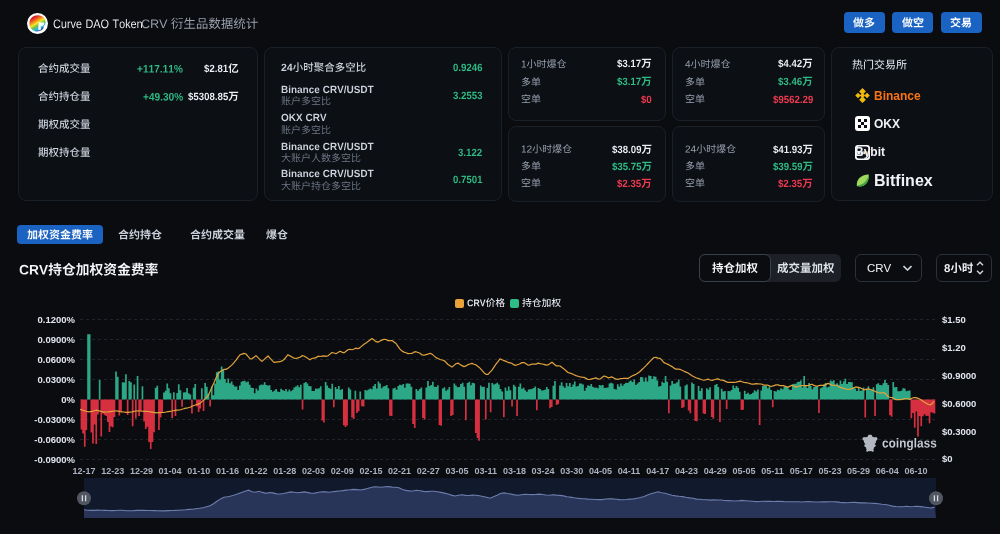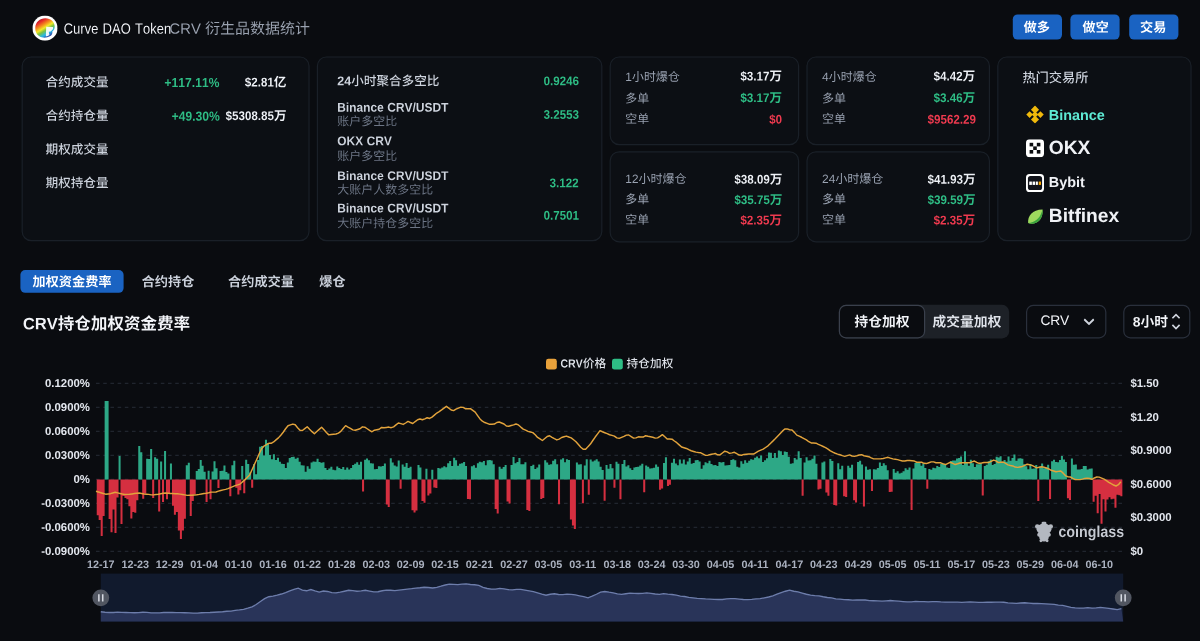--- a/index.html
+++ b/index.html
@@ -186,39 +186,39 @@
 <svg style="position:absolute;left:852.0px;top:56.9px;overflow:visible" width="57.0" height="15.1" viewBox="0 -11.55 57.00 15.07">
     <path d="M 3.7 -1.21 C 3.83 -0.54 3.9 0.33 3.92 0.86 L 4.94 0.72 C 4.93 0.2 4.81 -0.66 4.66 -1.32 Z  M 5.95 -1.23 C 6.23 -0.57 6.49 0.3 6.58 0.84 L 7.61 0.63 C 7.51 0.09 7.22 -0.76 6.93 -1.41 Z  M 8.22 -1.28 C 8.73 -0.57 9.35 0.37 9.6 0.97 L 10.58 0.53 C 10.3 -0.08 9.67 -1 9.13 -1.66 Z  M 1.83 -1.58 C 1.46 -0.82 0.9 0.03 0.43 0.55 L 1.41 0.96 C 1.89 0.37 2.45 -0.54 2.82 -1.32 Z  M 2.24 -9.27 V -7.78 H 0.68 V -6.82 H 2.24 V -5.33 C 1.56 -5.16 0.95 -5.02 0.45 -4.91 L 0.68 -3.9 L 2.24 -4.32 V -2.95 C 2.24 -2.81 2.2 -2.77 2.06 -2.76 C 1.91 -2.76 1.45 -2.76 0.98 -2.78 C 1.1 -2.51 1.23 -2.11 1.27 -1.85 C 1.99 -1.85 2.48 -1.87 2.79 -2.02 C 3.11 -2.18 3.21 -2.43 3.21 -2.94 V -4.59 L 4.54 -4.95 L 4.42 -5.89 L 3.21 -5.58 V -6.82 H 4.43 V -7.78 H 3.21 V -9.27 Z  M 6.11 -9.31 6.08 -7.72 H 4.67 V -6.84 H 6.05 C 6.02 -6.22 5.95 -5.67 5.85 -5.16 L 5.05 -5.62 L 4.55 -4.9 C 4.87 -4.71 5.23 -4.5 5.58 -4.27 C 5.27 -3.53 4.79 -2.96 4 -2.52 C 4.24 -2.34 4.53 -1.99 4.65 -1.76 C 5.51 -2.26 6.06 -2.9 6.42 -3.72 C 6.9 -3.39 7.33 -3.08 7.61 -2.83 L 8.14 -3.66 C 7.8 -3.94 7.28 -4.28 6.72 -4.63 C 6.89 -5.28 6.97 -6.01 7.03 -6.84 H 8.3 C 8.27 -3.72 8.26 -1.82 9.61 -1.82 C 10.33 -1.82 10.63 -2.19 10.72 -3.49 C 10.49 -3.56 10.14 -3.73 9.93 -3.89 C 9.9 -3.04 9.82 -2.73 9.65 -2.73 C 9.16 -2.73 9.18 -4.44 9.29 -7.72 H 7.06 L 7.1 -9.31 Z  M 12.32 -8.8 C 12.88 -8.16 13.56 -7.26 13.87 -6.7 L 14.73 -7.3 C 14.4 -7.85 13.68 -8.71 13.12 -9.33 Z  M 11.96 -6.97 V 0.91 H 13.01 V -6.97 Z  M 14.97 -8.9 V -7.9 H 20.03 V -0.35 C 20.03 -0.13 19.96 -0.07 19.75 -0.07 C 19.52 -0.04 18.74 -0.04 18.01 -0.08 C 18.16 0.19 18.33 0.64 18.37 0.91 C 19.41 0.92 20.1 0.9 20.53 0.74 C 20.94 0.57 21.09 0.28 21.09 -0.35 V -8.9 Z  M 25.4 -6.57 C 24.75 -5.75 23.66 -4.91 22.68 -4.38 C 22.91 -4.21 23.31 -3.82 23.51 -3.61 C 24.48 -4.22 25.65 -5.23 26.41 -6.17 Z  M 28.69 -6.01 C 29.69 -5.3 30.92 -4.26 31.47 -3.56 L 32.35 -4.25 C 31.75 -4.94 30.49 -5.94 29.51 -6.6 Z  M 25.97 -4.63 25.04 -4.33 C 25.48 -3.3 26.05 -2.41 26.75 -1.67 C 25.63 -0.87 24.2 -0.34 22.51 0 C 22.7 0.23 23.02 0.69 23.13 0.94 C 24.85 0.52 26.32 -0.09 27.52 -0.99 C 28.67 -0.09 30.11 0.53 31.9 0.86 C 32.03 0.57 32.32 0.14 32.54 -0.08 C 30.83 -0.34 29.43 -0.88 28.31 -1.66 C 29.07 -2.4 29.68 -3.29 30.13 -4.38 L 29.07 -4.69 C 28.72 -3.74 28.2 -2.96 27.53 -2.32 C 26.86 -2.96 26.33 -3.74 25.97 -4.63 Z  M 26.51 -9.06 C 26.75 -8.68 27 -8.21 27.16 -7.82 H 22.69 V -6.81 H 32.28 V -7.82 H 28.02 L 28.3 -7.93 C 28.16 -8.33 27.8 -8.95 27.5 -9.4 Z  M 36.01 -6.24 H 41.1 V -5.31 H 36.01 Z  M 36.01 -7.94 H 41.1 V -7.04 H 36.01 Z  M 34.99 -8.79 V -4.47 H 36.1 C 35.42 -3.5 34.4 -2.63 33.34 -2.06 C 33.58 -1.89 33.98 -1.52 34.14 -1.32 C 34.74 -1.69 35.34 -2.18 35.9 -2.73 H 37.18 C 36.47 -1.63 35.41 -0.67 34.25 -0.06 C 34.48 0.12 34.87 0.49 35.05 0.69 C 36.3 -0.11 37.54 -1.32 38.36 -2.73 H 39.61 C 39.09 -1.47 38.27 -0.37 37.3 0.35 C 37.53 0.49 37.94 0.82 38.12 0.99 C 39.17 0.13 40.11 -1.21 40.69 -2.73 H 41.84 C 41.68 -1 41.47 -0.25 41.25 -0.04 C 41.14 0.07 41.04 0.09 40.85 0.09 C 40.66 0.09 40.17 0.09 39.67 0.03 C 39.83 0.28 39.93 0.66 39.94 0.92 C 40.49 0.95 41.02 0.96 41.32 0.92 C 41.65 0.9 41.9 0.81 42.13 0.57 C 42.47 0.21 42.71 -0.77 42.93 -3.21 C 42.95 -3.34 42.97 -3.64 42.97 -3.64 H 36.73 C 36.95 -3.9 37.15 -4.18 37.32 -4.47 H 42.16 V -8.79 Z  M 49.86 -8.22 V -4.65 C 49.86 -3.1 49.74 -1.11 48.33 0.25 C 48.56 0.39 48.98 0.75 49.15 0.96 C 50.67 -0.48 50.92 -2.86 50.93 -4.58 H 52.39 V 0.88 H 53.43 V -4.58 H 54.59 V -5.58 H 50.93 V -7.44 C 52.15 -7.62 53.46 -7.89 54.42 -8.26 L 53.72 -9.15 C 52.79 -8.76 51.23 -8.42 49.86 -8.22 Z  M 46.05 -4 V -4.32 V -5.59 H 47.95 V -4 Z  M 48.78 -9.06 C 47.88 -8.69 46.34 -8.4 45.02 -8.24 V -4.32 C 45.02 -2.89 44.97 -1.01 44.25 0.31 C 44.48 0.42 44.92 0.77 45.1 0.97 C 45.73 -0.12 45.95 -1.68 46.01 -3.07 H 48.96 V -6.52 H 46.05 V -7.46 C 47.23 -7.6 48.53 -7.83 49.45 -8.18 Z " fill="#cdd3dd"></path>
   </svg>
 <svg class="abs" style="left:855px;top:88.0px" width="15" height="15" viewBox="0 0 15 15">
     <path d="M7.5 0.0 L10.875 3.375 L7.5 6.75 L4.125 3.375 Z" fill="#F0B90B"></path>
     <path d="M3.0 4.725 L5.775 7.5 L3.0 10.275 L0.2250000000000001 7.5 Z" fill="#F0B90B"></path>
     <path d="M12.0 4.725 L14.775 7.5 L12.0 10.275 L9.225 7.5 Z" fill="#F0B90B"></path>
     <path d="M7.5 8.25 L10.875 11.625 L7.5 15.0 L4.125 11.625 Z" fill="#F0B90B"></path>
     <path d="M7.5 4.725 L10.275 7.5 L7.5 10.275 L4.725 7.5 Z" fill="#F0B90B"></path>
   </svg>
-<div class="abs" style="left:874px;top:95.5px;transform:translateY(-50%);font-size:12px;font-weight:700;color:#5eead4;white-space:nowrap">Binance</div>
+<div class="abs" style="left:874px;top:95.5px;transform:translateY(-50%);font-size:12px;font-weight:700;color:#f97316;white-space:nowrap">Binance</div>
 <svg class="abs" style="left:855px;top:116.4px" width="15" height="15" viewBox="0 0 15 15">
     <rect width="15" height="15" rx="3" fill="#fff"></rect>
     <rect x="3" y="3" width="3" height="3" fill="#0b0d10"></rect>
     <rect x="9" y="3" width="3" height="3" fill="#0b0d10"></rect>
     <rect x="6" y="6" width="3" height="3" fill="#0b0d10"></rect>
     <rect x="3" y="9" width="3" height="3" fill="#0b0d10"></rect>
     <rect x="9" y="9" width="3" height="3" fill="#0b0d10"></rect>
   </svg>
-<div class="abs" style="left:874px;top:123.9px;transform:translateY(-50%);font-size:16px;font-weight:700;color:#f0f2f6;white-space:nowrap">OKX</div>
+<div class="abs" style="left:874px;top:123.9px;transform:translateY(-50%);font-size:12px;font-weight:700;color:#f0f2f6;white-space:nowrap">OKX</div>
 <svg class="abs" style="left:855px;top:144.8px" width="15" height="15" viewBox="0 0 15 15">
     <rect width="15" height="15" rx="3" fill="#fff"></rect>
     <rect x="1.6" y="1.6" width="11.8" height="11.8" rx="2.2" fill="#11131a"></rect>
     <rect x="2.7" y="6.3" width="2.2" height="2.8" fill="#fff"></rect>
     <rect x="5.5" y="6.3" width="2.2" height="2.8" fill="#fff"></rect>
     <rect x="8.3" y="6.3" width="1.6" height="2.8" fill="#fff"></rect>
     <rect x="10.6" y="6.3" width="1.9" height="2.8" fill="#f7a600"></rect>
   </svg>
-<div class="abs" style="left:874px;top:152.3px;transform:translateY(-50%);font-size:12px;font-weight:700;color:#f0f2f6;white-space:nowrap">Bybit</div>
+<div class="abs" style="left:855px;top:152.3px;transform:translateY(-50%);font-size:12px;font-weight:700;color:#f0f2f6;white-space:nowrap">Bybit</div>
 <svg class="abs" style="left:855px;top:173.2px" width="15" height="15" viewBox="0 0 15 15">
     <path d="M1.8,12.9 C1.2,7.2 5.2,1.8 13.8,1.6 C14.2,6.2 12.6,10.8 8.4,12.7 C6.1,13.7 3.5,13.5 1.8,12.9 Z" fill="#9ed95e"></path>
     <path d="M1.8,12.9 C7.2,12 11.4,9.2 13.1,3.6 L13.8,1.6 C14.2,6.2 12.6,10.8 8.4,12.7 C6.1,13.7 3.5,13.5 1.8,12.9 Z" fill="#3aa33e"></path>
   </svg>
 <div class="abs" style="left:874px;top:180.7px;transform:translateY(-50%);font-size:16px;font-weight:700;color:#f0f2f6;white-space:nowrap">Bitfinex</div>
 <div class="abs" style="left:17px;top:225px;width:86px;height:19px;background:#1a63c2;border-radius:4px"></div>
 <svg style="position:absolute;left:27.0px;top:226.9px;overflow:visible" width="68.0" height="15.1" viewBox="0 -11.55 68.00 15.07">
     <path d="M 6.15 -8.08 V 0.76 H 7.41 V -0.01 H 8.83 V 0.68 H 10.15 V -8.08 Z  M 7.41 -1.28 V -6.81 H 8.83 V -1.28 Z  M 1.86 -9.18 1.85 -7.37 H 0.55 V -6.08 H 1.84 C 1.76 -3.49 1.46 -1.39 0.22 0.02 C 0.55 0.22 0.99 0.67 1.19 0.99 C 2.62 -0.65 3 -3.12 3.11 -6.08 H 4.24 C 4.16 -2.39 4.07 -1.02 3.85 -0.73 C 3.74 -0.56 3.64 -0.52 3.48 -0.52 C 3.28 -0.52 2.88 -0.53 2.44 -0.56 C 2.66 -0.19 2.81 0.39 2.82 0.76 C 3.33 0.78 3.82 0.78 4.15 0.72 C 4.51 0.64 4.75 0.52 5 0.14 C 5.36 -0.36 5.43 -2.07 5.52 -6.76 C 5.53 -6.94 5.53 -7.37 5.53 -7.37 H 3.15 L 3.16 -9.18 Z  M 19.95 -7.15 C 19.67 -5.61 19.17 -4.28 18.5 -3.19 C 17.92 -4.25 17.53 -5.53 17.25 -7.15 Z  M 20.33 -8.43 20.11 -8.42 H 15.79 V -7.15 H 16.35 L 16 -7.08 C 16.38 -4.97 16.86 -3.35 17.66 -2.04 C 16.92 -1.2 16.05 -0.55 15.06 -0.13 C 15.33 0.11 15.7 0.62 15.87 0.96 C 16.84 0.47 17.7 -0.15 18.44 -0.94 C 19.05 -0.21 19.81 0.43 20.75 1.03 C 20.93 0.64 21.34 0.18 21.69 -0.09 C 20.69 -0.65 19.91 -1.27 19.29 -2 C 20.35 -3.55 21.07 -5.59 21.38 -8.22 L 20.55 -8.47 Z  M 13.09 -9.35 V -7.17 H 11.44 V -5.95 H 12.85 C 12.5 -4.6 11.84 -3.04 11.11 -2.18 C 11.33 -1.82 11.69 -1.2 11.84 -0.8 C 12.31 -1.44 12.74 -2.38 13.09 -3.41 V 0.98 H 14.39 V -3.96 C 14.79 -3.44 15.25 -2.85 15.49 -2.46 L 16.24 -3.69 C 15.98 -3.95 14.79 -5.07 14.39 -5.4 V -5.95 H 15.68 V -7.17 H 14.39 V -9.35 Z  M 22.78 -8.18 C 23.55 -7.86 24.54 -7.34 25.01 -6.96 L 25.7 -7.95 C 25.19 -8.33 24.18 -8.8 23.44 -9.06 Z  M 22.47 -5.68 22.87 -4.47 C 23.77 -4.79 24.9 -5.18 25.94 -5.57 L 25.72 -6.69 C 24.53 -6.29 23.3 -5.91 22.47 -5.68 Z  M 23.8 -4.11 V -1.09 H 25.1 V -2.93 H 29.99 V -1.21 H 31.35 V -4.11 Z  M 26.88 -2.64 C 26.55 -1.27 25.87 -0.48 22.36 -0.1 C 22.58 0.18 22.86 0.69 22.95 1.01 C 26.82 0.46 27.79 -0.7 28.18 -2.64 Z  M 27.57 -0.54 C 28.89 -0.15 30.71 0.52 31.6 0.95 L 32.42 -0.1 C 31.45 -0.53 29.59 -1.14 28.34 -1.46 Z  M 27.1 -9.26 C 26.85 -8.48 26.33 -7.6 25.46 -6.95 C 25.75 -6.8 26.19 -6.4 26.38 -6.13 C 26.85 -6.52 27.24 -6.96 27.54 -7.43 H 28.4 C 28.11 -6.46 27.49 -5.59 25.65 -5.07 C 25.91 -4.86 26.21 -4.41 26.33 -4.12 C 27.79 -4.59 28.63 -5.26 29.14 -6.06 C 29.77 -5.2 30.66 -4.58 31.78 -4.24 C 31.94 -4.57 32.28 -5.03 32.55 -5.27 C 31.22 -5.54 30.17 -6.22 29.62 -7.12 L 29.71 -7.43 H 30.77 C 30.67 -7.13 30.56 -6.85 30.46 -6.63 L 31.62 -6.34 C 31.87 -6.83 32.17 -7.56 32.4 -8.22 L 31.43 -8.45 L 31.22 -8.4 H 28.07 C 28.17 -8.62 28.26 -8.84 28.34 -9.08 Z  M 38.35 -9.47 C 37.3 -7.83 35.31 -6.71 33.22 -6.12 C 33.56 -5.79 33.92 -5.27 34.11 -4.9 C 34.59 -5.07 35.07 -5.27 35.53 -5.49 V -4.95 H 37.77 V -3.81 H 34.25 V -2.62 H 35.86 L 34.98 -2.24 C 35.35 -1.69 35.73 -0.96 35.9 -0.46 H 33.73 V 0.75 H 43.3 V -0.46 H 40.92 C 41.26 -0.94 41.69 -1.59 42.09 -2.22 L 40.98 -2.62 H 42.72 V -3.81 H 39.19 V -4.95 H 41.41 V -5.6 C 41.91 -5.35 42.42 -5.13 42.91 -4.96 C 43.12 -5.29 43.53 -5.83 43.82 -6.11 C 42.16 -6.57 40.37 -7.49 39.29 -8.47 L 39.6 -8.91 Z  M 40.41 -6.16 H 36.75 C 37.4 -6.57 37.99 -7.04 38.53 -7.58 C 39.08 -7.06 39.73 -6.58 40.41 -6.16 Z  M 37.77 -2.62 V -0.46 H 36.17 L 37.07 -0.86 C 36.92 -1.34 36.5 -2.07 36.1 -2.62 Z  M 39.19 -2.62 H 40.8 C 40.58 -2.04 40.17 -1.27 39.84 -0.77 L 40.57 -0.46 H 39.19 Z  M 49.01 -2.38 C 48.63 -1.14 47.84 -0.49 44.33 -0.15 C 44.55 0.12 44.8 0.66 44.89 0.97 C 48.78 0.46 49.86 -0.57 50.31 -2.38 Z  M 49.69 -0.4 C 51.06 -0.04 52.97 0.57 53.9 0.99 L 54.64 0 C 53.61 -0.42 51.69 -0.97 50.37 -1.27 Z  M 47.71 -6.52 C 47.7 -6.36 47.66 -6.2 47.62 -6.05 H 46.43 L 46.5 -6.52 Z  M 48.9 -6.52 H 50.13 V -6.05 H 48.85 C 48.87 -6.2 48.88 -6.36 48.9 -6.52 Z  M 45.44 -7.38 C 45.36 -6.65 45.22 -5.79 45.1 -5.19 H 47.01 C 46.54 -4.81 45.76 -4.5 44.49 -4.28 C 44.73 -4.05 45.03 -3.55 45.14 -3.28 C 45.41 -3.33 45.65 -3.38 45.88 -3.44 V -0.78 H 47.16 V -2.74 H 51.82 V -0.9 H 53.16 V -3.82 H 46.99 C 47.82 -4.18 48.3 -4.65 48.58 -5.19 H 50.13 V -4.04 H 51.37 V -5.19 H 53.09 C 53.06 -5.03 53.03 -4.94 53 -4.9 C 52.94 -4.82 52.87 -4.82 52.77 -4.82 C 52.65 -4.81 52.43 -4.82 52.16 -4.85 C 52.27 -4.62 52.37 -4.26 52.38 -4.03 C 52.81 -4 53.21 -4 53.43 -4.01 C 53.66 -4.04 53.9 -4.11 54.06 -4.29 C 54.25 -4.52 54.32 -4.93 54.37 -5.7 C 54.37 -5.83 54.38 -6.05 54.38 -6.05 H 51.37 V -6.52 H 53.69 V -8.78 H 51.37 V -9.35 H 50.13 V -8.78 H 48.91 V -9.35 H 47.73 V -8.78 H 45.16 V -7.9 H 47.73 V -7.39 L 45.95 -7.38 Z  M 48.91 -7.9 H 50.13 V -7.39 H 48.91 Z  M 51.37 -7.9 H 52.5 V -7.39 H 51.37 Z  M 63.99 -7.07 C 63.63 -6.63 63.02 -6.04 62.57 -5.69 L 63.54 -5.09 C 64 -5.42 64.59 -5.93 65.09 -6.43 Z  M 55.75 -6.33 C 56.33 -5.97 57.06 -5.43 57.39 -5.07 L 58.32 -5.85 C 57.95 -6.22 57.2 -6.71 56.63 -7.03 Z  M 55.47 -2.27 V -1.04 H 59.8 V 0.97 H 61.2 V -1.04 H 65.54 V -2.27 H 61.2 V -3 H 59.8 V -2.27 Z  M 59.5 -9.1 59.87 -8.47 H 55.76 V -7.27 H 59.53 C 59.29 -6.9 59.05 -6.61 58.95 -6.5 C 58.77 -6.3 58.61 -6.16 58.43 -6.12 C 58.55 -5.84 58.73 -5.31 58.8 -5.09 C 58.96 -5.16 59.2 -5.21 60.05 -5.27 C 59.66 -4.91 59.34 -4.63 59.18 -4.5 C 58.78 -4.19 58.53 -3.99 58.24 -3.94 C 58.37 -3.64 58.53 -3.1 58.59 -2.88 C 58.86 -3 59.29 -3.08 61.92 -3.33 C 62.01 -3.14 62.08 -2.95 62.14 -2.79 L 63.16 -3.18 C 63.07 -3.44 62.91 -3.76 62.72 -4.09 C 63.38 -3.69 64.11 -3.17 64.49 -2.82 L 65.46 -3.6 C 64.95 -4.03 63.98 -4.63 63.26 -5.02 L 62.51 -4.42 C 62.35 -4.69 62.17 -4.94 62 -5.16 L 61.04 -4.82 C 61.16 -4.64 61.29 -4.46 61.41 -4.26 L 60.26 -4.18 C 61.14 -4.88 62.02 -5.74 62.77 -6.62 L 61.78 -7.22 C 61.56 -6.92 61.31 -6.61 61.06 -6.33 L 60.05 -6.29 C 60.32 -6.6 60.59 -6.93 60.82 -7.27 H 65.38 V -8.47 H 61.45 C 61.29 -8.77 61.06 -9.13 60.84 -9.4 Z  M 55.44 -3.89 56.08 -2.84 C 56.73 -3.15 57.51 -3.54 58.24 -3.94 L 58.44 -4.05 L 58.19 -5 C 57.18 -4.59 56.13 -4.15 55.44 -3.89 Z " fill="#fff"></path>
   </svg>
 <svg style="position:absolute;left:118.0px;top:226.9px;overflow:visible" width="46.0" height="15.1" viewBox="0 -11.55 46.00 15.07">

